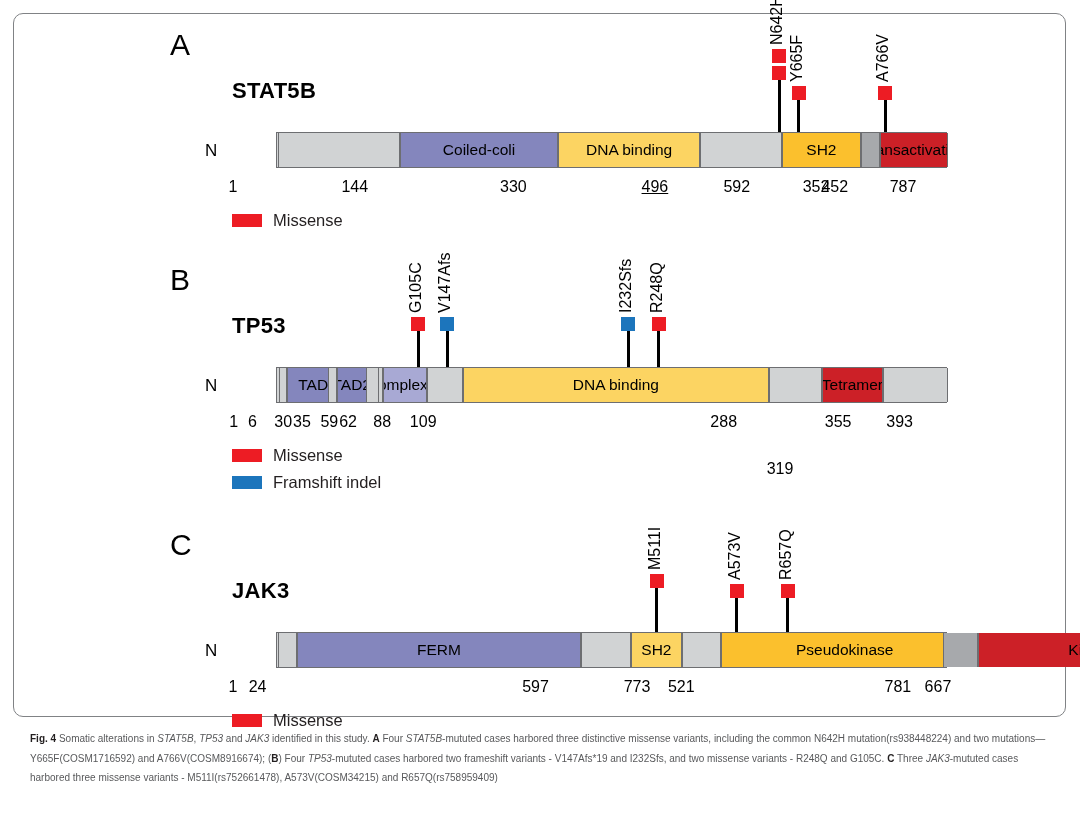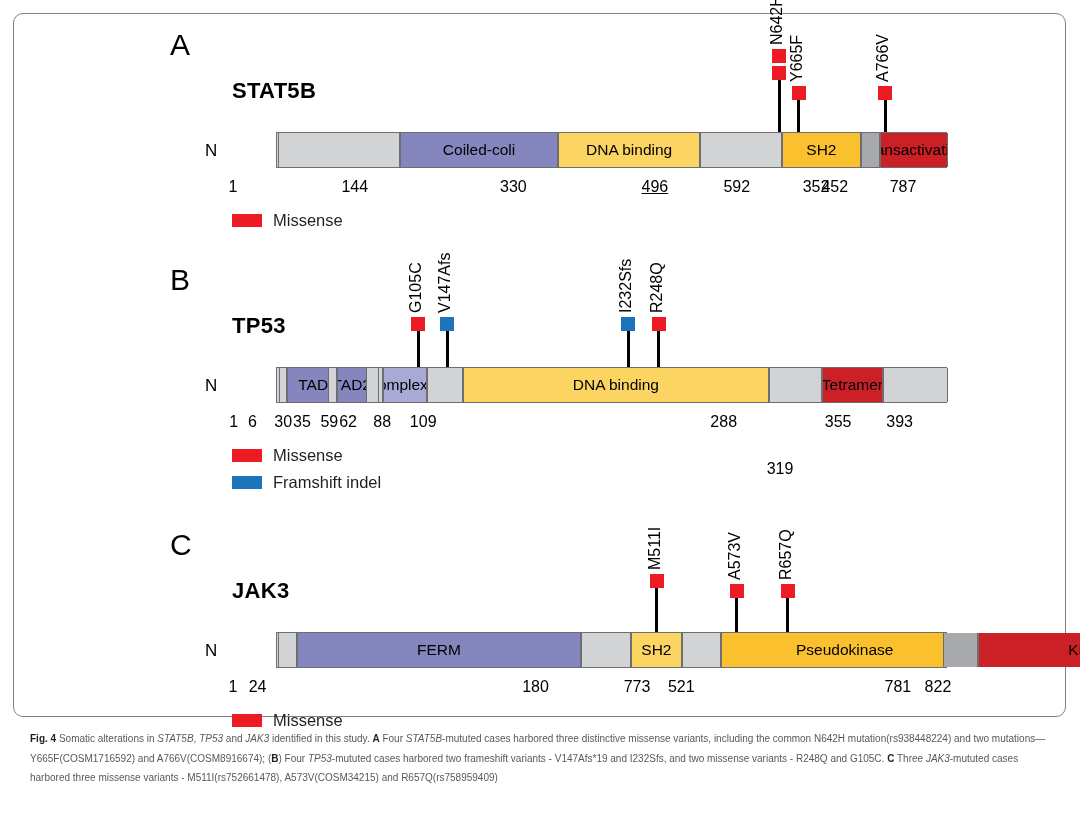--- a/index.html
+++ b/index.html
@@ -301,25 +301,25 @@
         <div class="domain" style="left: 444.207px; width: 247px; background: rgb(251, 192, 45);">
           <span>Pseudokinase</span>
         </div>
         <div class="domain" style="left: 665.884px; width: 34.9568px; background: rgb(167, 169, 172);"></div>
         <div class="domain" style="left: 700.841px; width: 228.498px; background: rgb(204, 32, 39);">
           <span>Kinase</span>
         </div>
       </div>
       <div class="tick-label" style="left: 232.853px; top: 679px;">1</div>
       <div class="tick-label" style="left: 257.578px; top: 679px;">24</div>
-      <div class="tick-label" style="left: 535.527px; top: 679px;">180</div>
+      <div class="tick-label" style="left: 535.527px; top: 679px;">597</div>
       <div class="tick-label" style="left: 636.987px; top: 679px;">773</div>
       <div class="tick-label" style="left: 681.323px; top: 679px;">521</div>
       <div class="tick-label" style="left: 897.884px; top: 679px;">781</div>
-      <div class="tick-label" style="left: 937.957px; top: 679px;">822</div>
+      <div class="tick-label" style="left: 937.957px; top: 679px;">667</div>
       <div class="lolli" style="left: 656.597px; top: 632px; height: 0px;">
         <div class="lolli-stem" style="height: 44px; bottom: 0px; top: -44px;"></div>
         <div class="lolli-head" style="background: rgb(237, 28, 36); top: -58px;"></div>
         <div class="lolli-text" style="bottom: 62px;">M511I</div>
       </div>
       <div class="lolli" style="left: 736.742px; top: 632px; height: 0px;">
         <div class="lolli-stem" style="height: 34px; bottom: 0px; top: -34px;"></div>
         <div class="lolli-head" style="background: rgb(237, 28, 36); top: -48px;"></div>
         <div class="lolli-text" style="bottom: 52px;">A573V</div>
       </div>

